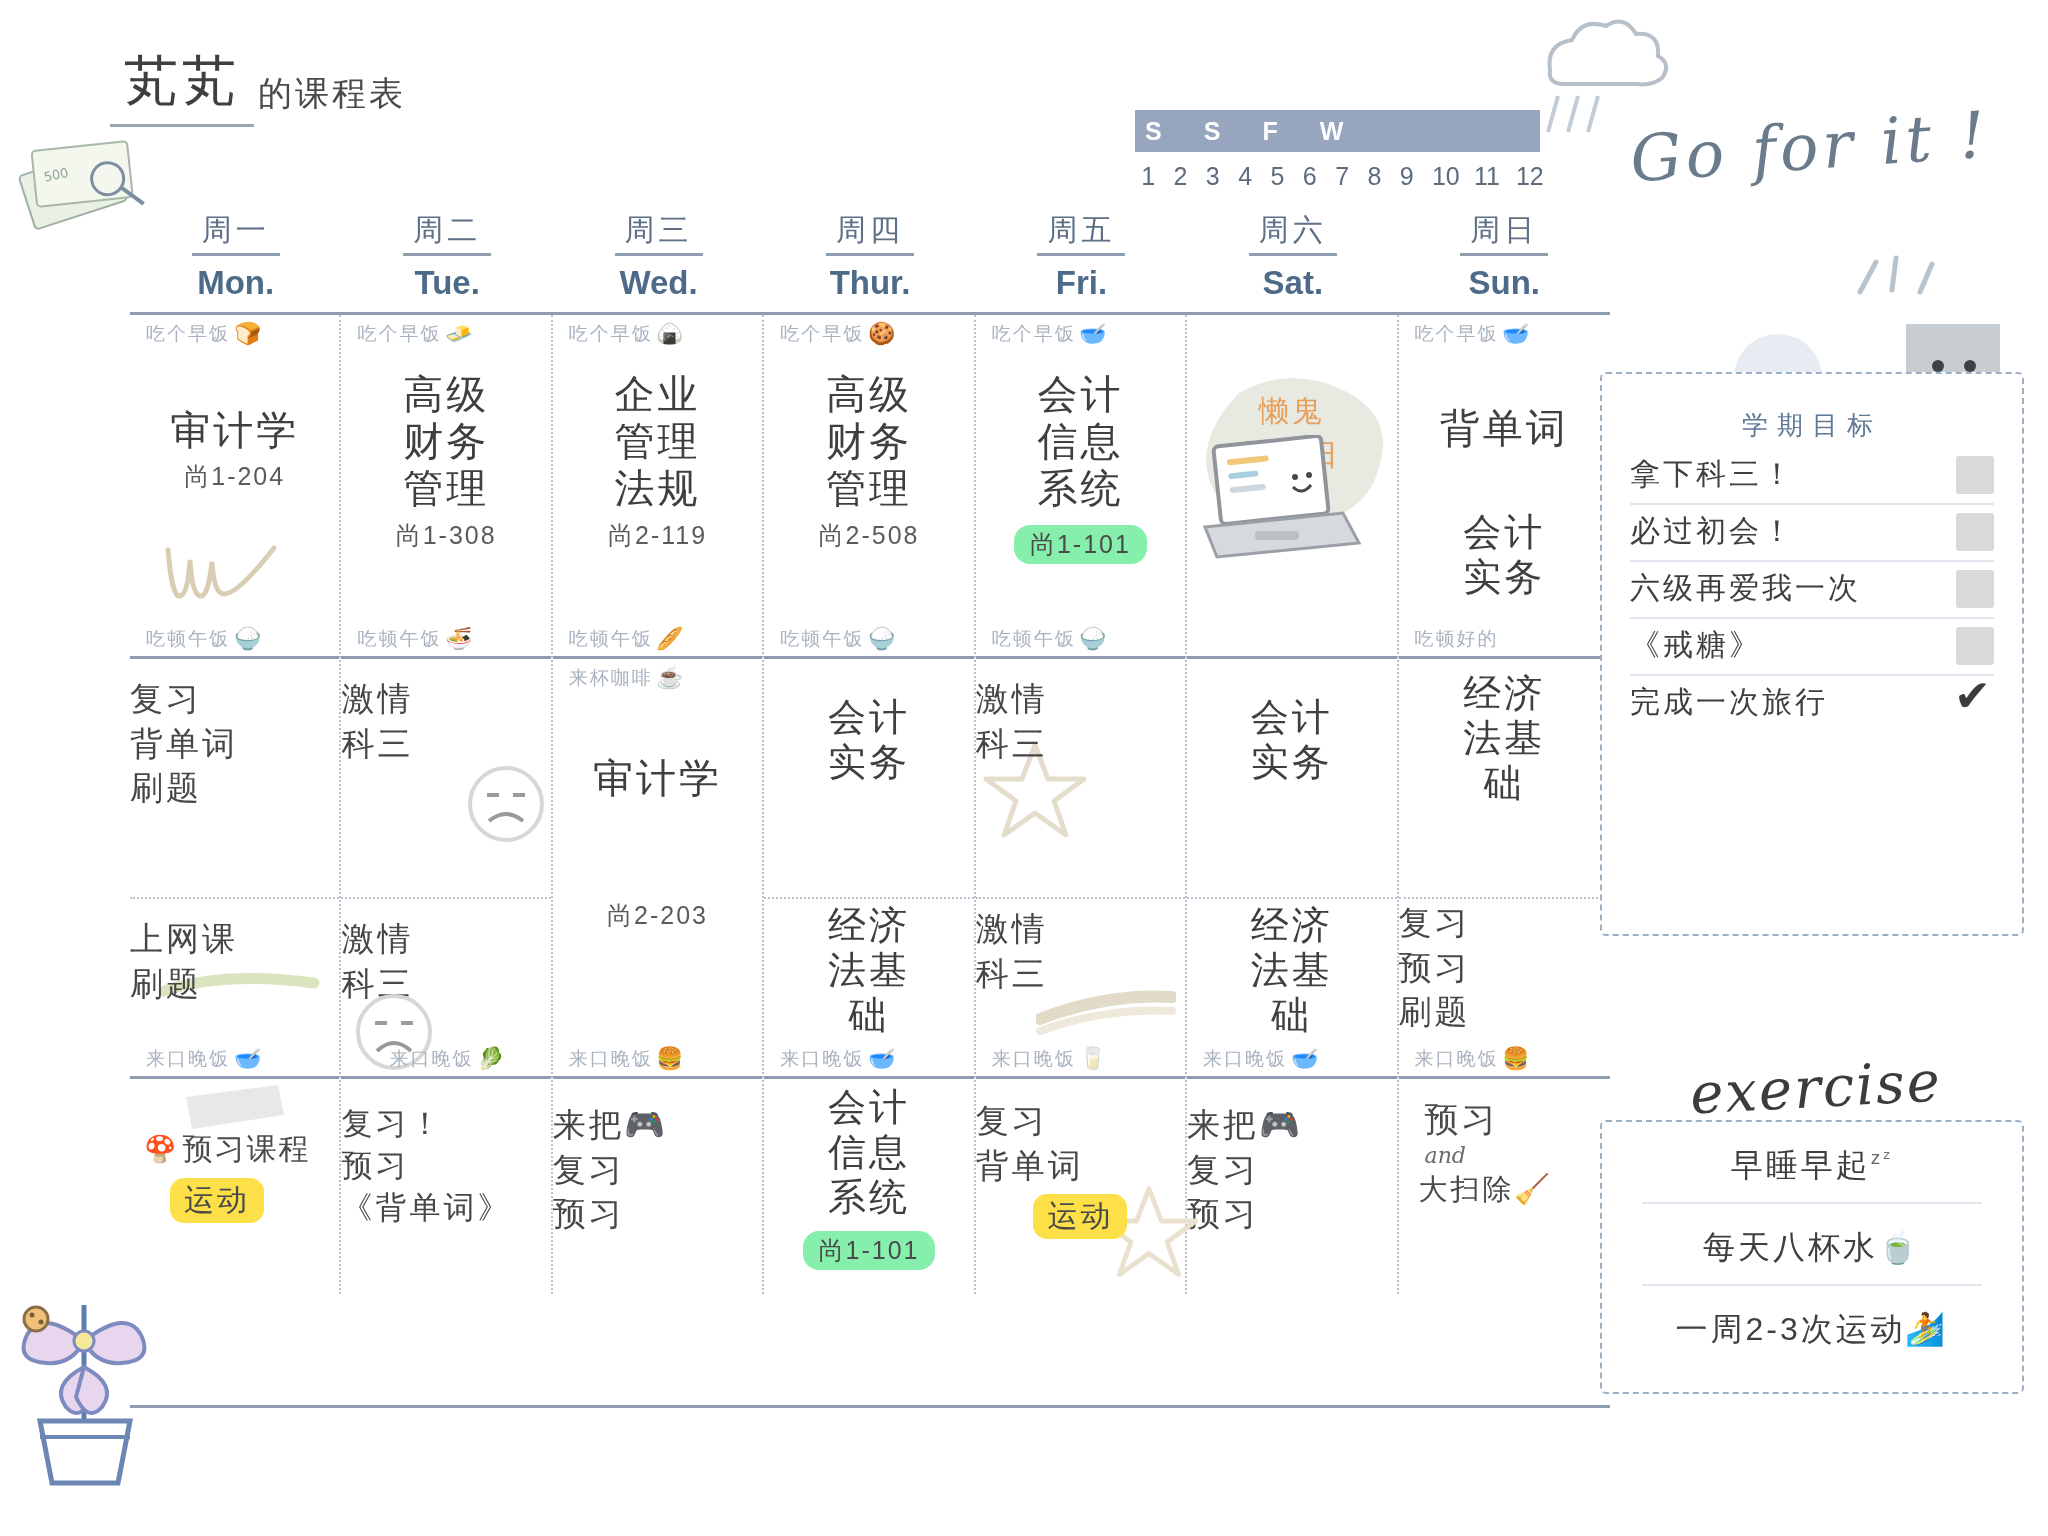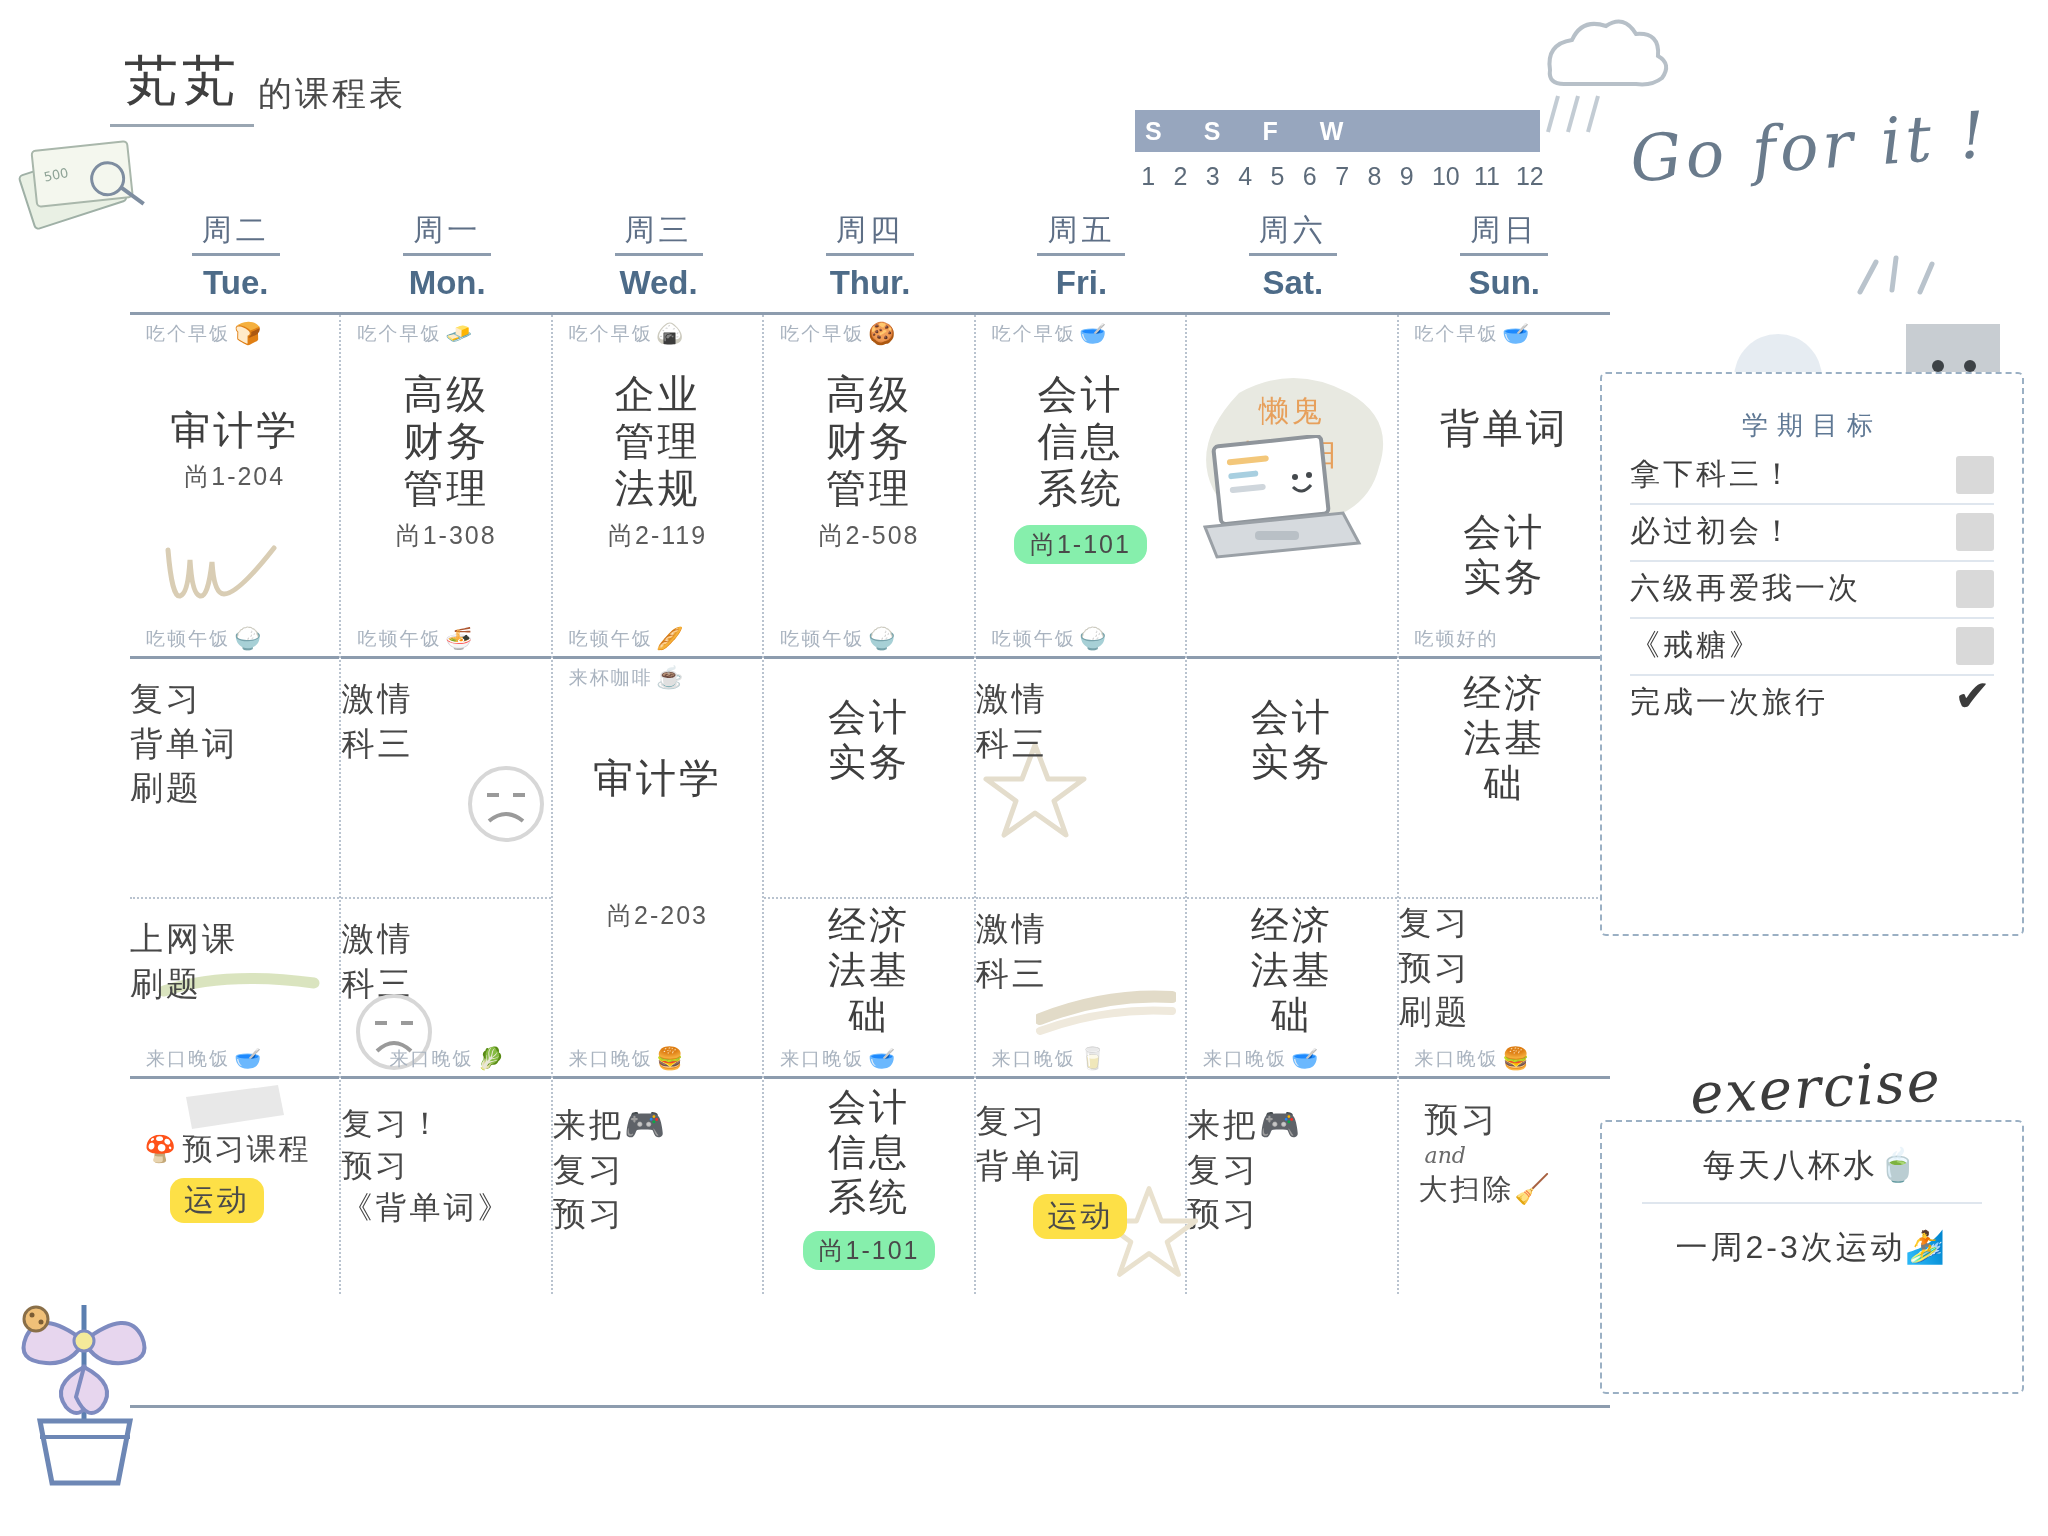--- a/index.html
+++ b/index.html
@@ -208,26 +208,26 @@
   <line x1="68" y1="86" x2="58" y2="122" stroke="#c3ccd4" stroke-width="4"></line>
   <line x1="88" y1="86" x2="78" y2="122" stroke="#c3ccd4" stroke-width="4"></line>
 </svg>
 
 <div class="abs nosel" id="goforit">Go for it !</div>
 
 <div class="abs" id="table-wrap">
 
   <div id="daysrow">
     <div class="daycell">
+      <div class="day-cn">周一</div>
+      <div class="day-en">Mon.</div>
+    </div>
+    <div class="daycell">
       <div class="day-cn">周二</div>
       <div class="day-en">Tue.</div>
-    </div>
-    <div class="daycell">
-      <div class="day-cn">周一</div>
-      <div class="day-en">Mon.</div>
     </div>
     <div class="daycell">
       <div class="day-cn">周三</div>
       <div class="day-en">Wed.</div>
     </div>
     <div class="daycell">
       <div class="day-cn">周四</div>
       <div class="day-en">Thur.</div>
     </div>
     <div class="daycell">
@@ -581,20 +581,23 @@
     <span class="goal-box"></span>
   </div>
   <div class="goal-row" style="border-bottom:none">
     <span class="goal-text">完成一次旅行</span>
     <span class="goal-box checked"></span>
   </div>
 </div>
 
 <div class="abs nosel" id="ex-title">exercise</div>
 <div class="panel" id="ex-panel">
+  <div class="ex-row">
+    <span>早睡早起</span><span class="sup">zᶻ</span>
+  </div>
   <div class="ex-row">
     <span>每天八杯水🍵</span>
   </div>
   <div class="ex-row">
     <span>一周2-3次运动🏄</span>
   </div>
 </div>
 
 <svg class="abs" id="flower" viewBox="0 0 150 250">
   <line x1="74" y1="60" x2="74" y2="176" stroke="#5b7fb0" stroke-width="5"></line>

